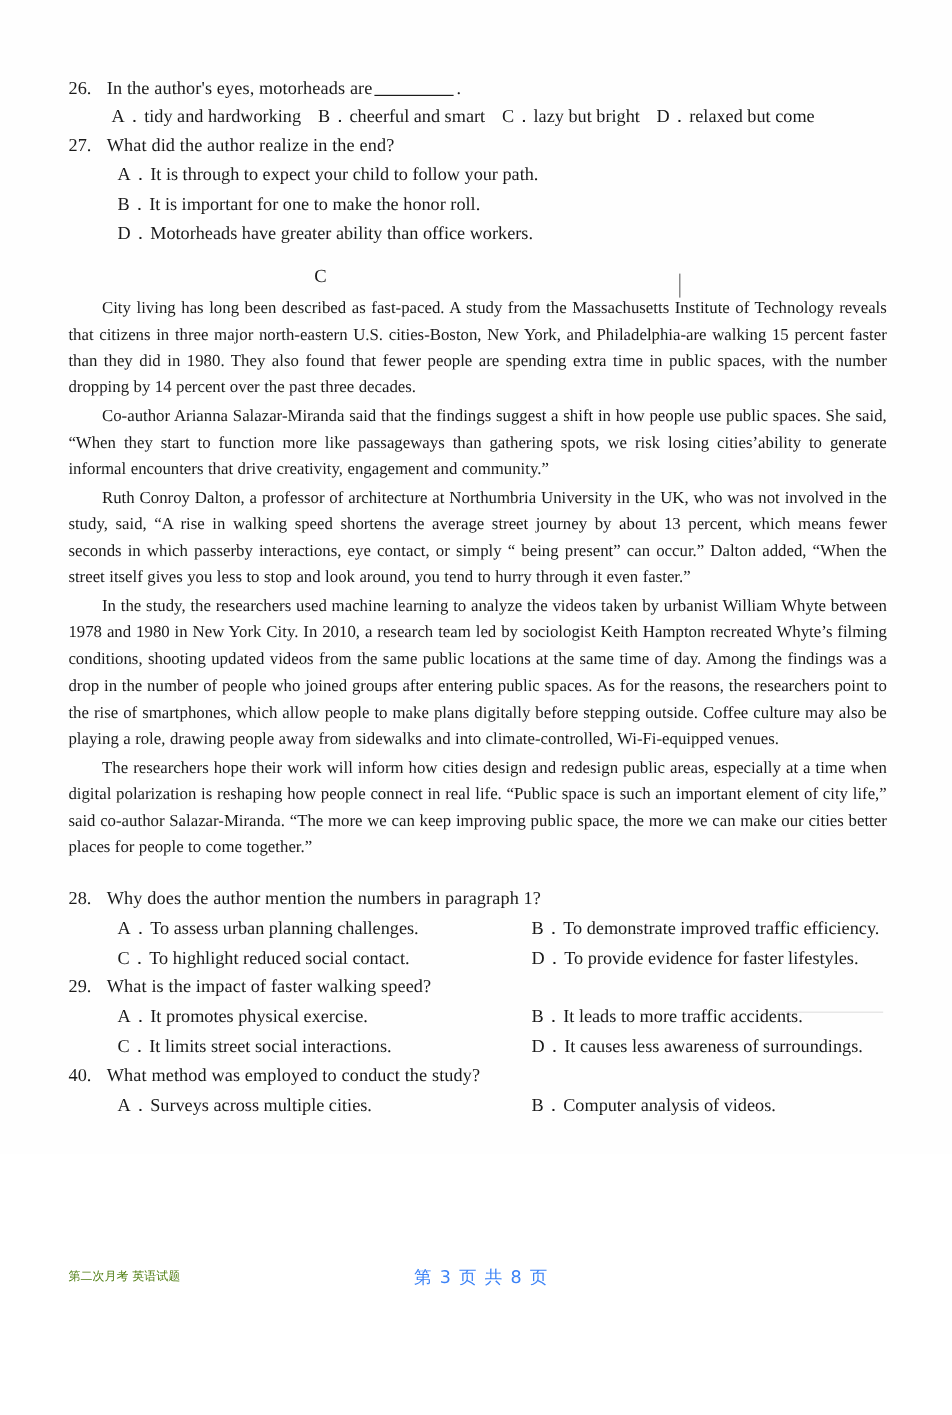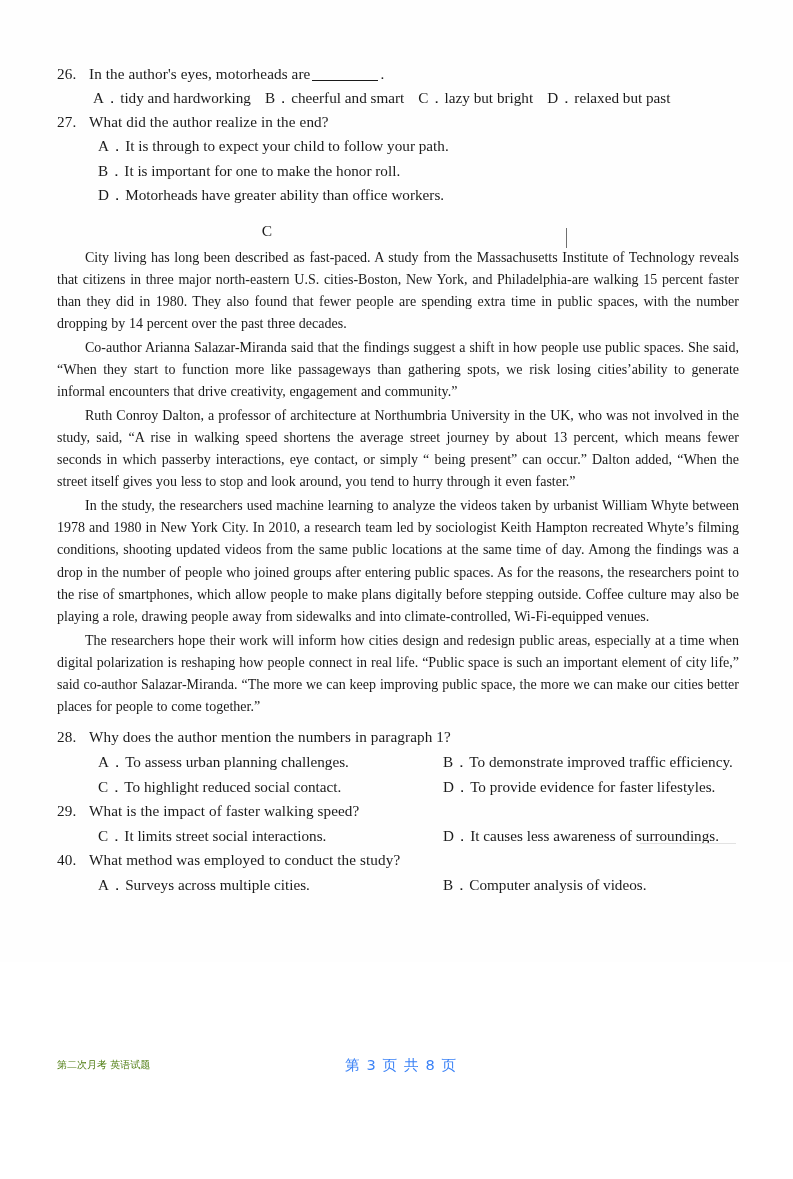--- a/index.html
+++ b/index.html
@@ -93,21 +93,21 @@
   }
   .para {
     font-size: 14px;
     line-height: 22.3px;
     text-align: justify;
     text-justify: inter-word;
     text-indent: 28px;
     margin: 0 0 1px 0;
     word-spacing: 0.2px;
   }
-  .para:last-of-type { margin-bottom: 0; }
+  .para:last-of-type { margin-bottom: 12px; }
 
   .spacer-sm { height: 6px; }
 
   
   .tick-artifact {
     position: absolute;
     left: 566px;
     top: 228px;
     width: 1px;
     height: 20px;
@@ -157,21 +157,21 @@
 
 <div class="page">
 
   <div class="content">
 
     <div class="q-line">
       <span class="q-num">26.</span><span class="q-stem">In the author's eyes, motorheads are</span><span class="blank-rule"></span><span>.</span>
     </div>
 
     <div class="opt-row-inline">
-      <span class="opt-inline"><span class="opt-key">A．</span><span>tidy and hardworking</span></span><span class="opt-inline"><span class="opt-key">B．</span><span>cheerful and smart</span></span><span class="opt-inline"><span class="opt-key">C．</span><span>lazy but bright</span></span><span class="opt-inline"><span class="opt-key">D．</span><span>relaxed but past</span></span>
+      <span class="opt-inline"><span class="opt-key">A．</span><span>tidy and hardworking</span></span><span class="opt-inline"><span class="opt-key">B．</span><span>cheerful and smart</span></span><span class="opt-inline"><span class="opt-key">C．</span><span>lazy but bright</span></span><span class="opt-inline"><span class="opt-key">D．</span><span>relaxed but come</span></span>
     </div>
 
     <div class="q-line">
       <span class="q-num">27.</span><span class="q-stem">What did the author realize in the end?</span>
     </div>
 
     <div class="opt-row"><span class="opt-key">A．</span><span>It is through to expect your child to follow your path.</span></div>
     <div class="opt-row"><span class="opt-key">B．</span><span>It is important for one to make the honor roll.</span></div>
     <div class="opt-row"><span class="opt-key">D．</span><span>Motorheads have greater ability than office workers.</span></div>
 
@@ -194,20 +194,24 @@
     </div>
     <div class="opt-2col">
       <span><span class="opt-key">C．</span><span>To highlight reduced social contact.</span></span>
       <span><span class="opt-key">D．</span><span>To provide evidence for faster lifestyles.</span></span>
     </div>
 
     <div class="q-line">
       <span class="q-num">29.</span><span class="q-stem">What is the impact of faster walking speed?</span>
     </div>
     <div class="opt-2col">
+      <span><span class="opt-key">A．</span><span>It promotes physical exercise.</span></span>
+      <span><span class="opt-key">B．</span><span>It leads to more traffic accidents.</span></span>
+    </div>
+    <div class="opt-2col">
       <span><span class="opt-key">C．</span><span>It limits street social interactions.</span></span>
       <span><span class="opt-key">D．</span><span>It causes less awareness of surroundings.</span></span>
     </div>
 
     <div class="q-line">
       <span class="q-num">40.</span><span class="q-stem">What method was employed to conduct the study?</span>
     </div>
     <div class="opt-2col">
       <span><span class="opt-key">A．</span><span>Surveys across multiple cities.</span></span>
       <span><span class="opt-key">B．</span><span>Computer analysis of videos.</span></span>

